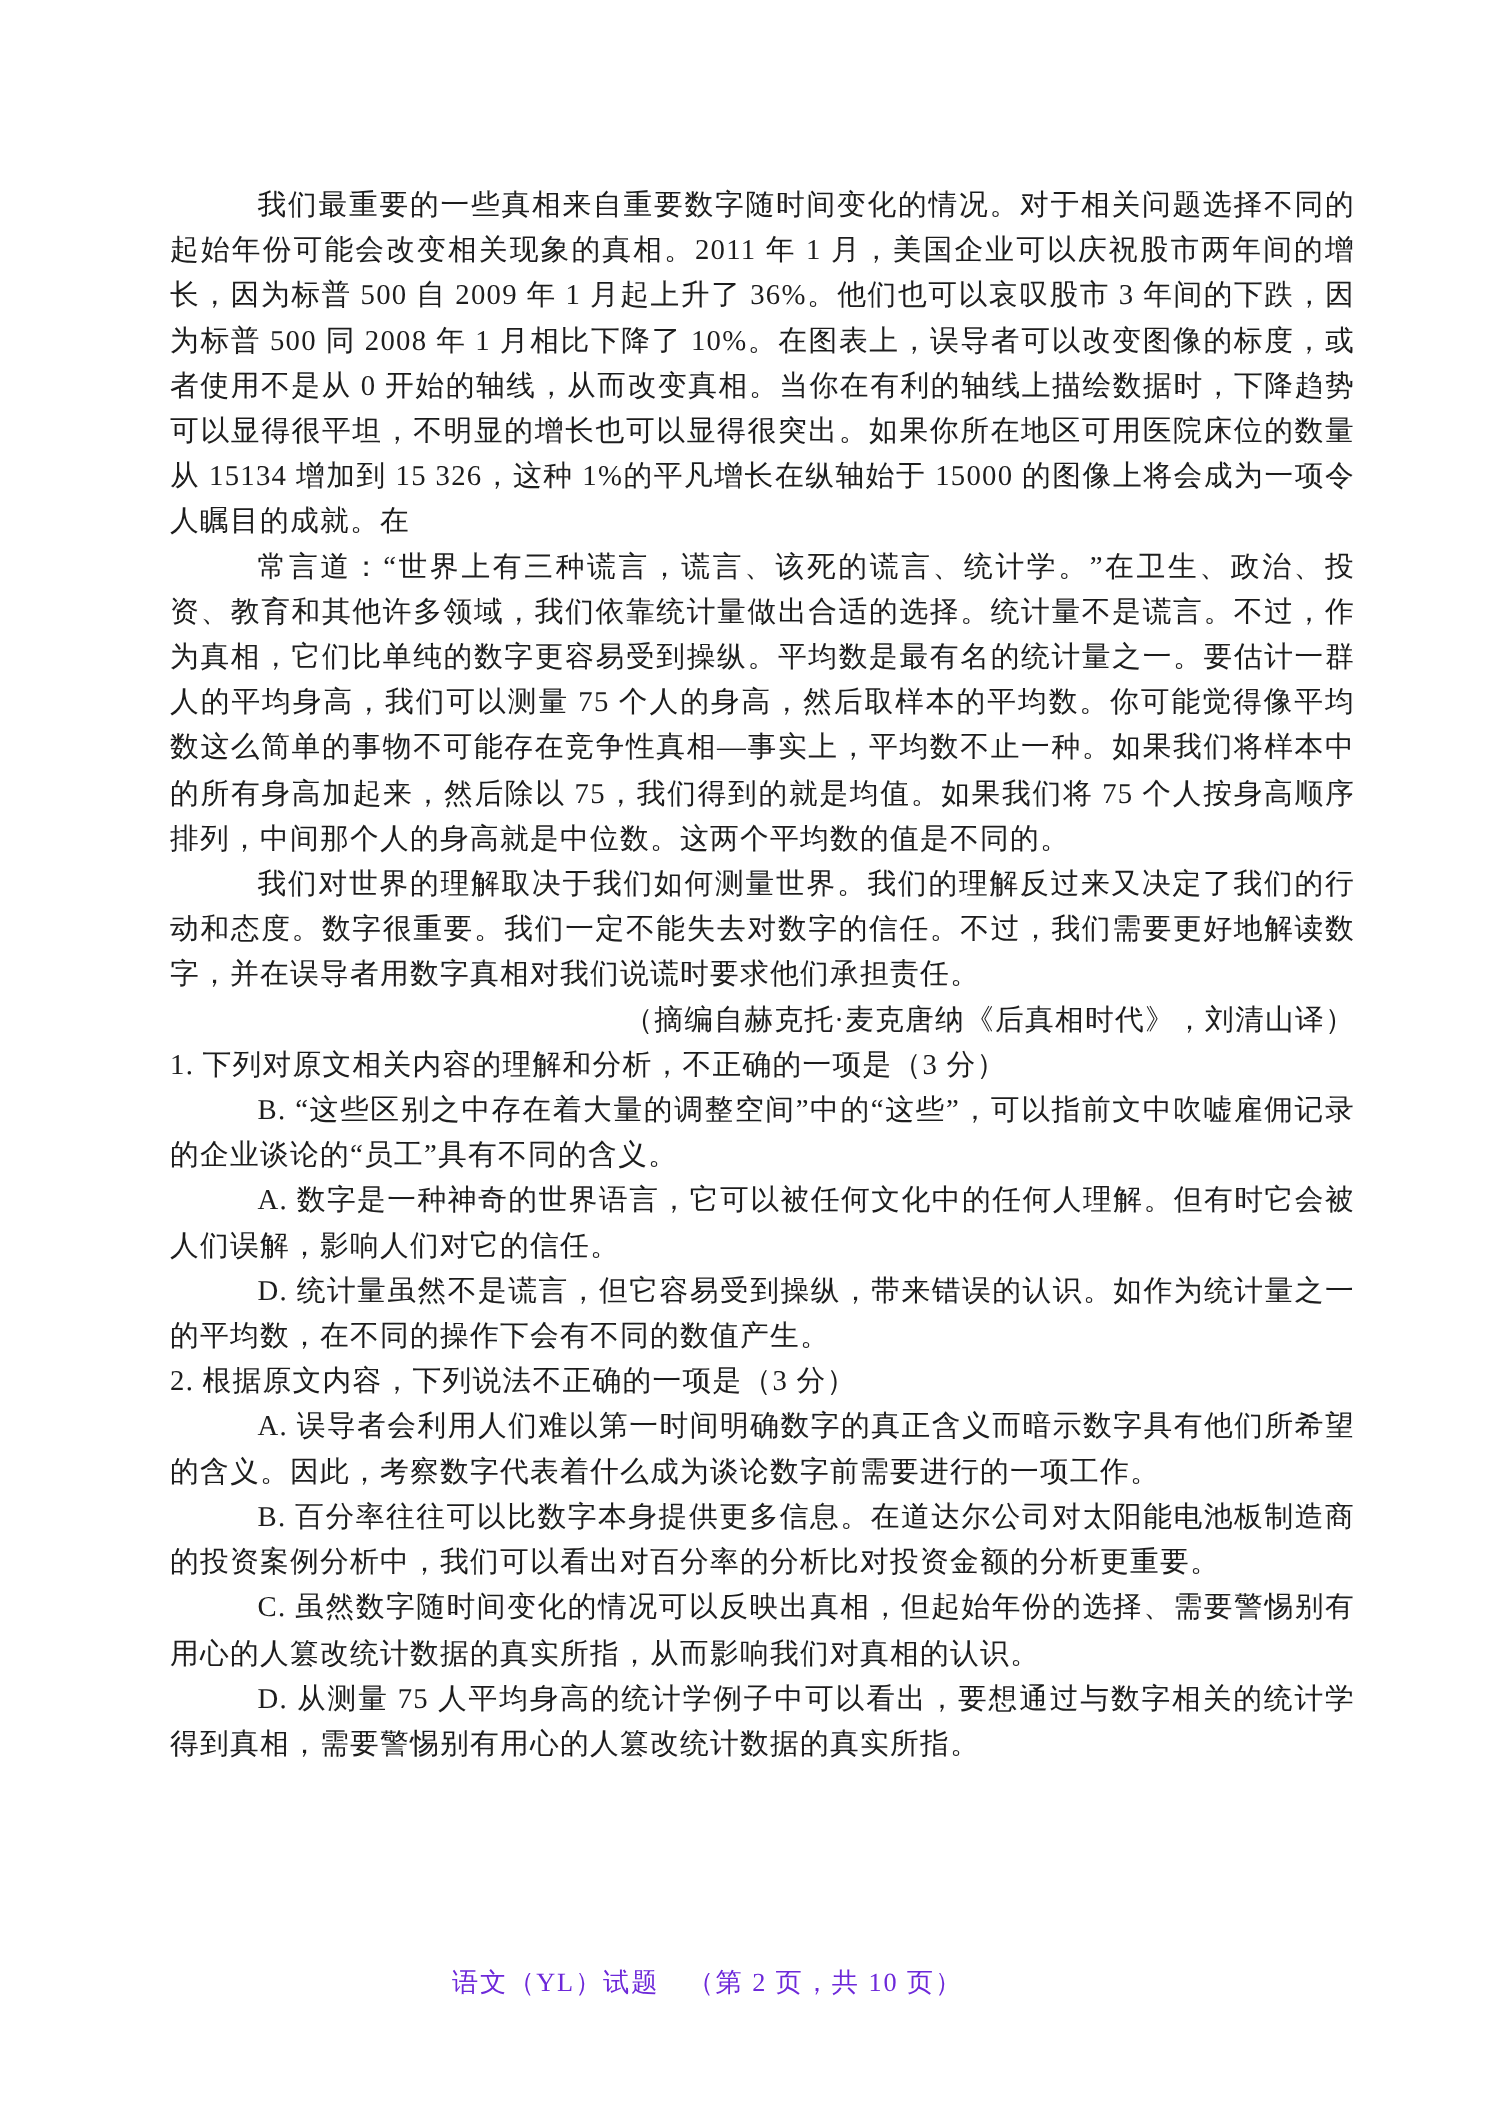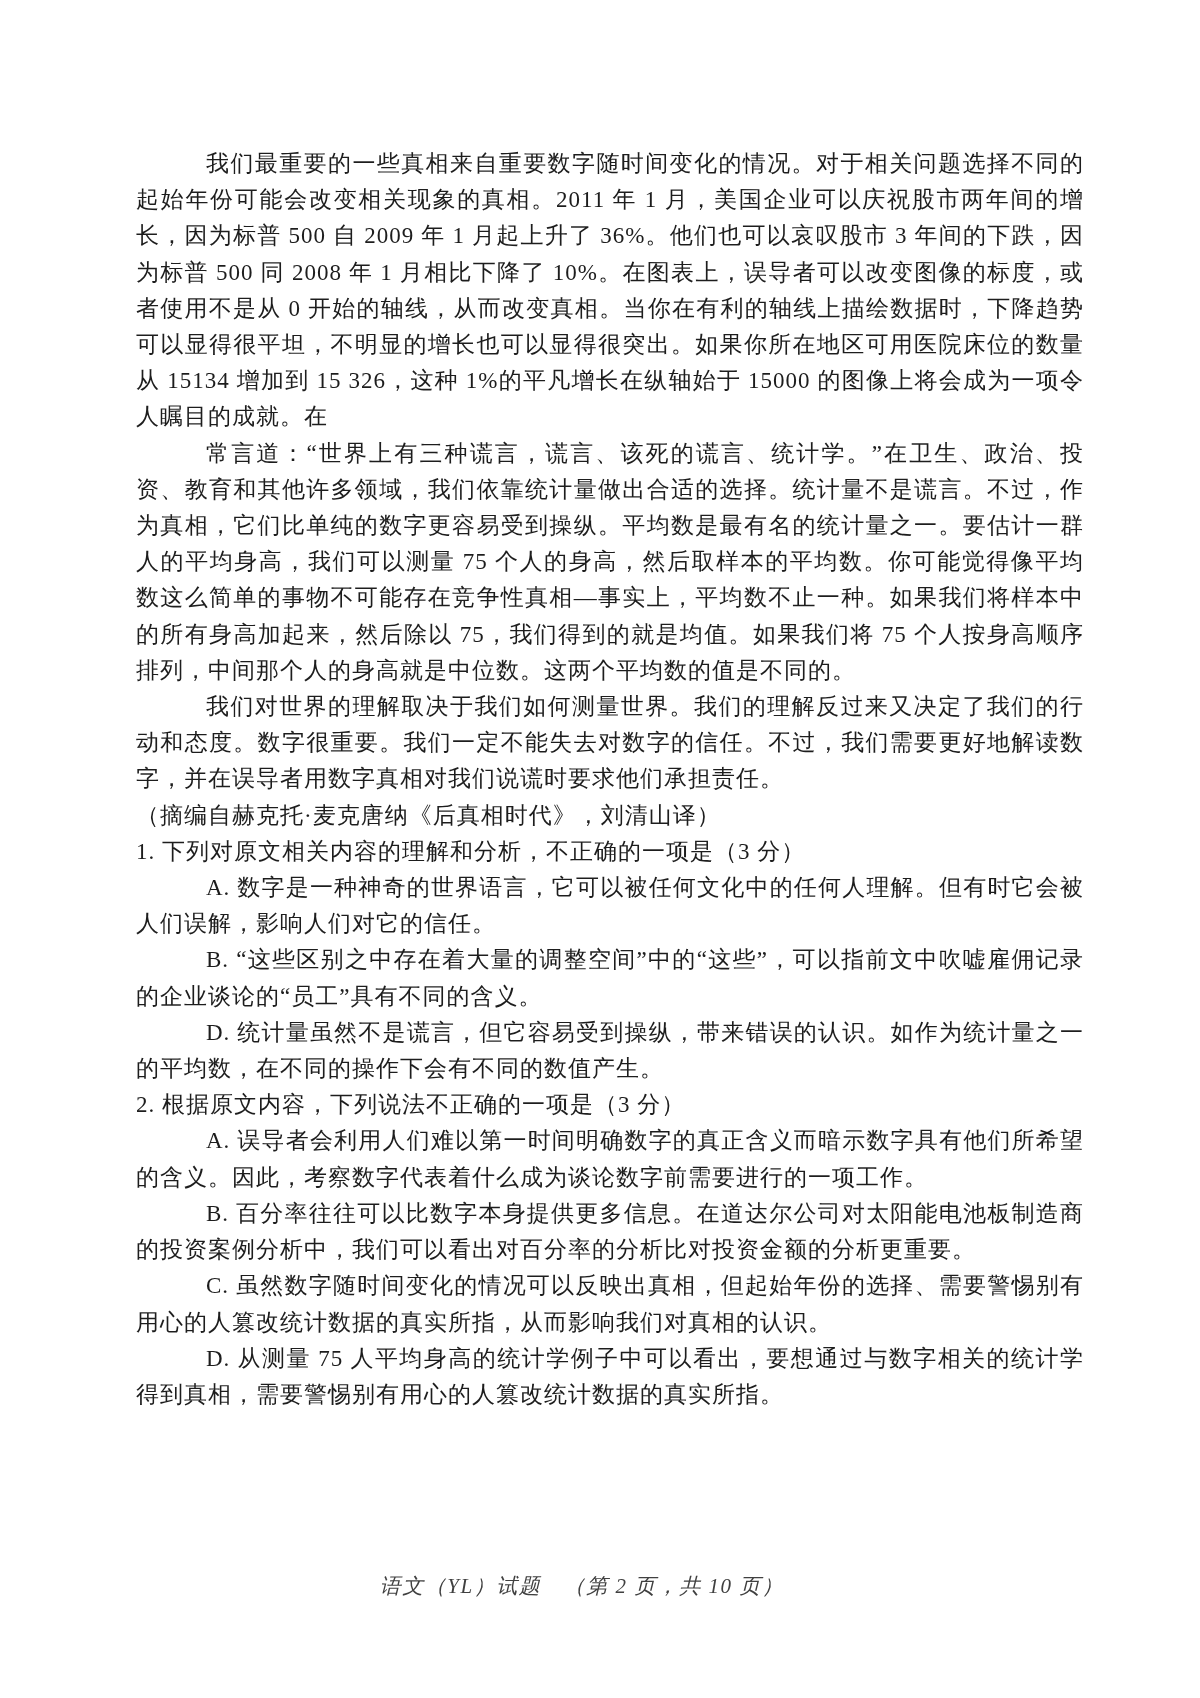--- a/index.html
+++ b/index.html
@@ -21,50 +21,49 @@
     font-size: 23px;
     line-height: 36.2px;
     letter-spacing: 1px;
     text-align: justify;
   }
   .content p { margin: 0; padding: 0; }
   .para   { text-indent: 70px; }
   .option { text-indent: 70px; }
   .stem   { text-indent: 0; }
   .attribution {
-    text-align: left;
+    text-align: right;
     text-indent: 0;
     padding-right: 62px;
   }
   .footer {
     position: absolute;
     top: 1572px;
-    left: 16px;
+    left: 0;
     width: 1132px;
     text-align: center;
     font-size: 21px;
     letter-spacing: 1.5px;
-    color: #404040;
-    font-style: italic;
+    color: #6d28d9;
   }
 </style>
 </head>
 <body>
 
 <div class="page">
   <div class="content">
 
     <p class="para">我们最重要的一些真相来自重要数字随时间变化的情况。对于相关问题选择不同的起始年份可能会改变相关现象的真相。2011 年 1 月，美国企业可以庆祝股市两年间的增长，因为标普 500 自 2009 年 1 月起上升了 36%。他们也可以哀叹股市 3 年间的下跌，因为标普 500 同 2008 年 1 月相比下降了 10%。在图表上，误导者可以改变图像的标度，或者使用不是从 0 开始的轴线，从而改变真相。当你在有利的轴线上描绘数据时，下降趋势可以显得很平坦，不明显的增长也可以显得很突出。如果你所在地区可用医院床位的数量从 15134 增加到 15 326，这种 1%的平凡增长在纵轴始于 15000 的图像上将会成为一项令人瞩目的成就。在</p>
     <p class="para">常言道：“世界上有三种谎言，谎言、该死的谎言、统计学。”在卫生、政治、投资、教育和其他许多领域，我们依靠统计量做出合适的选择。统计量不是谎言。不过，作为真相，它们比单纯的数字更容易受到操纵。平均数是最有名的统计量之一。要估计一群人的平均身高，我们可以测量 75 个人的身高，然后取样本的平均数。你可能觉得像平均数这么简单的事物不可能存在竞争性真相—事实上，平均数不止一种。如果我们将样本中的所有身高加起来，然后除以 75，我们得到的就是均值。如果我们将 75 个人按身高顺序排列，中间那个人的身高就是中位数。这两个平均数的值是不同的。</p>
     <p class="para">我们对世界的理解取决于我们如何测量世界。我们的理解反过来又决定了我们的行动和态度。数字很重要。我们一定不能失去对数字的信任。不过，我们需要更好地解读数字，并在误导者用数字真相对我们说谎时要求他们承担责任。</p>
     <p class="attribution">（摘编自赫克托·麦克唐纳《后真相时代》，刘清山译）</p>
 
     <p class="stem">1. 下列对原文相关内容的理解和分析，不正确的一项是（3 分）</p>
+    <p class="option">B. “这些区别之中存在着大量的调整空间”中的“这些”，可以指前文中吹嘘雇佣记录的企业谈论的“员工”具有不同的含义。</p>
     <p class="option">A. 数字是一种神奇的世界语言，它可以被任何文化中的任何人理解。但有时它会被人们误解，影响人们对它的信任。</p>
-    <p class="option">B. “这些区别之中存在着大量的调整空间”中的“这些”，可以指前文中吹嘘雇佣记录的企业谈论的“员工”具有不同的含义。</p>
     <p class="option">D. 统计量虽然不是谎言，但它容易受到操纵，带来错误的认识。如作为统计量之一的平均数，在不同的操作下会有不同的数值产生。</p>
 
     <p class="stem">2. 根据原文内容，下列说法不正确的一项是（3 分）</p>
     <p class="option">A. 误导者会利用人们难以第一时间明确数字的真正含义而暗示数字具有他们所希望的含义。因此，考察数字代表着什么成为谈论数字前需要进行的一项工作。</p>
     <p class="option">B. 百分率往往可以比数字本身提供更多信息。在道达尔公司对太阳能电池板制造商的投资案例分析中，我们可以看出对百分率的分析比对投资金额的分析更重要。</p>
     <p class="option">C. 虽然数字随时间变化的情况可以反映出真相，但起始年份的选择、需要警惕别有用心的人篡改统计数据的真实所指，从而影响我们对真相的认识。</p>
     <p class="option">D. 从测量 75 人平均身高的统计学例子中可以看出，要想通过与数字相关的统计学得到真相，需要警惕别有用心的人篡改统计数据的真实所指。</p>
 
   </div>
 

